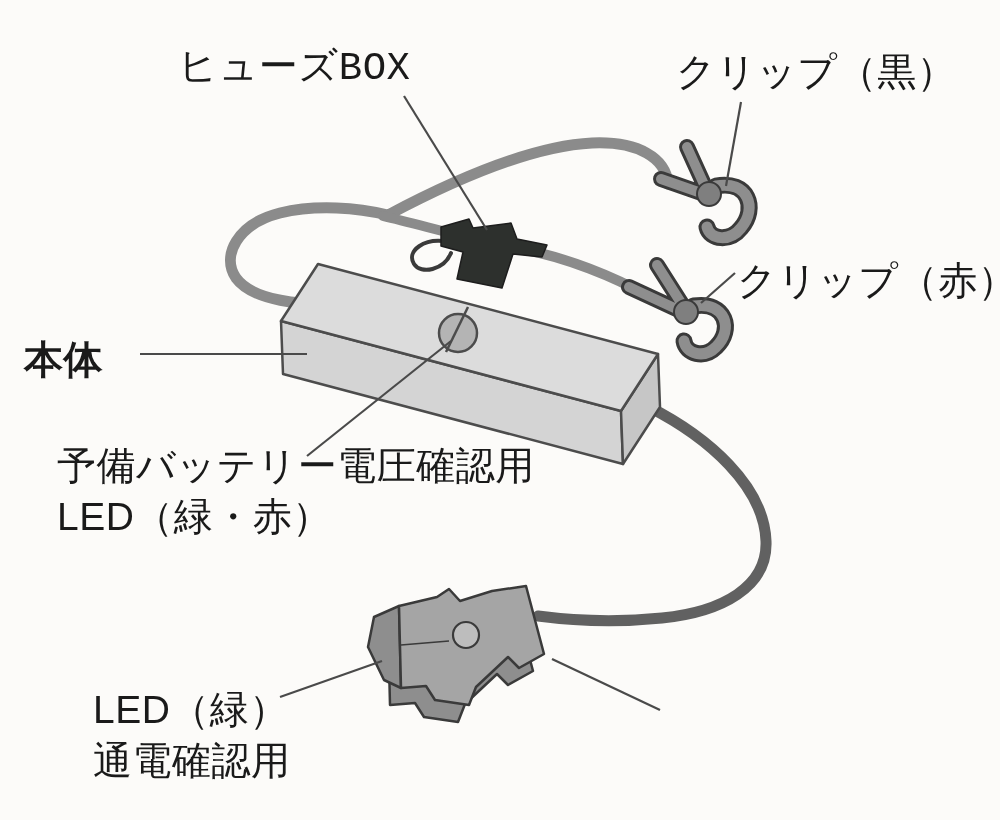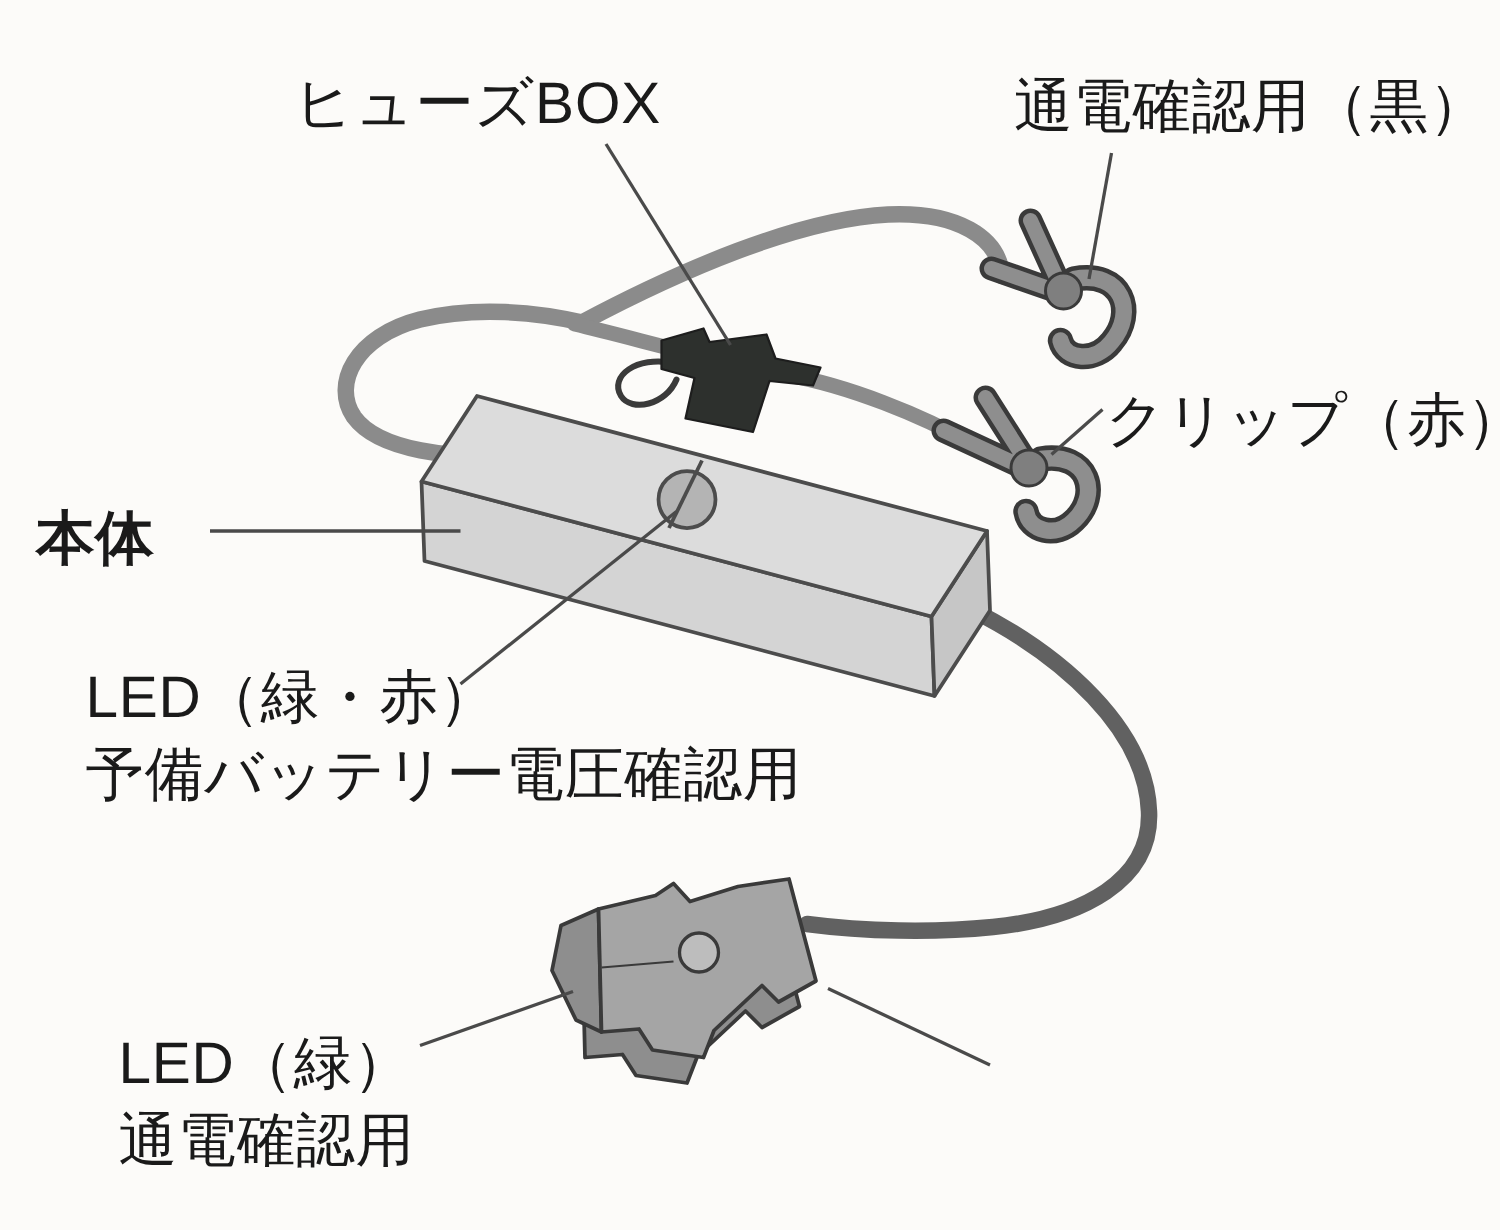--- a/index.html
+++ b/index.html
@@ -77,32 +77,32 @@
       <path class="leader" d="M404,96 L487,230" stroke="#4a4a4a"></path>
       <path class="leader" d="M741,102 L726,186" stroke="#4a4a4a"></path>
       <path class="leader" d="M735,273 L701,303" stroke="#4a4a4a"></path>
       <path class="leader" d="M140,354 L307,354" stroke="#4a4a4a"></path>
       <path class="leader" d="M307,456 L451,341" stroke="#4a4a4a"></path>
       <path class="leader" d="M280,697 L382,661" stroke="#4a4a4a"></path>
       <path class="leader" d="M660,710 L552,659" stroke="#4a4a4a"></path>
     </g>
   </svg>
 
-  <div class="lbl" style="left:196px;top:44px;">ヒューズBOX</div>
+  <div class="lbl" style="left:178px;top:44px;font-family:Liberation Mono, monospace;">ヒューズBOX</div>
 
-  <div class="lbl" style="left:676px;top:46px;">通電確認用（黒）</div>
+  <div class="lbl" style="left:676px;top:46px;">クリップ（黒）</div>
 
   <div class="lbl" style="left:737px;top:255px;">クリップ（赤）</div>
 
   <div class="lbl" style="left:24px;top:334px;font-weight:bold;">本体</div>
 
   <div class="lbl" style="left:57px;top:440px;">
+    <span class="line">予備バッテリー電圧確認用</span>
     <span class="line">LED（緑・赤）</span>
-    <span class="line">予備バッテリー電圧確認用</span>
   </div>
 
-  <div class="lbl" style="left:79px;top:684px;">
+  <div class="lbl" style="left:93px;top:684px;">
     <span class="line">LED（緑）</span>
     <span class="line">通電確認用</span>
   </div>
 
 
 </div>
 
 </body></html>

